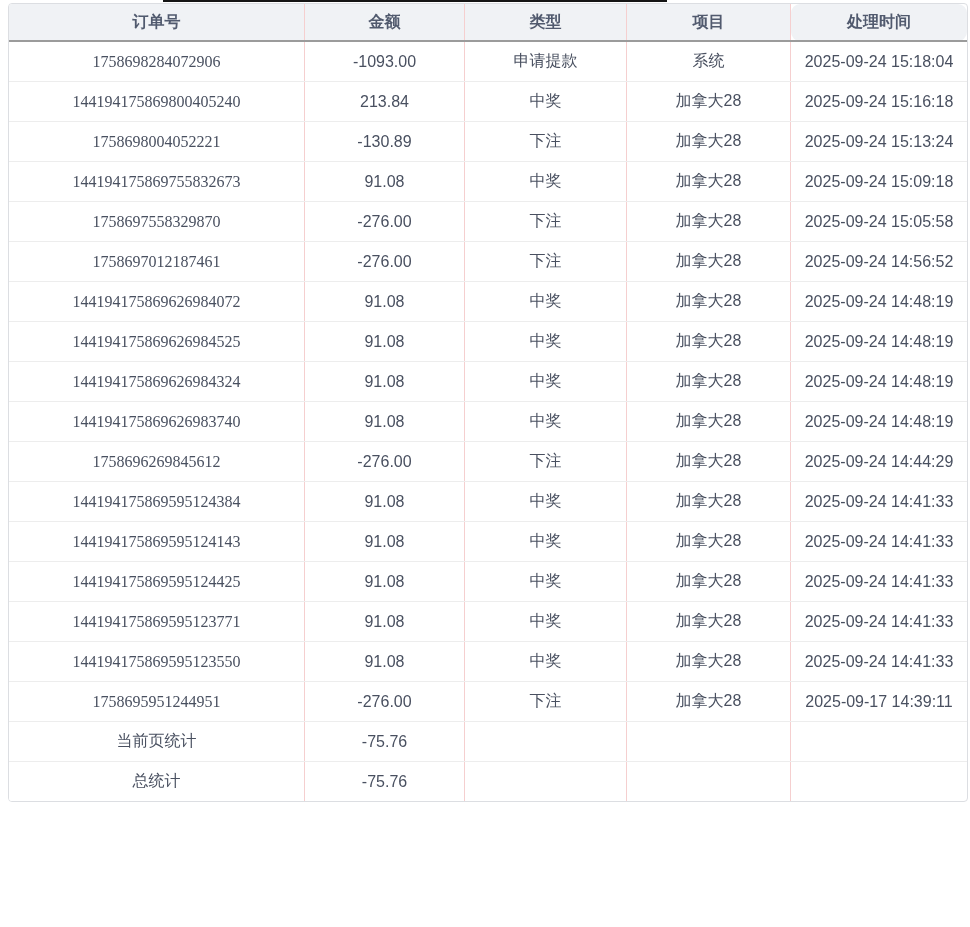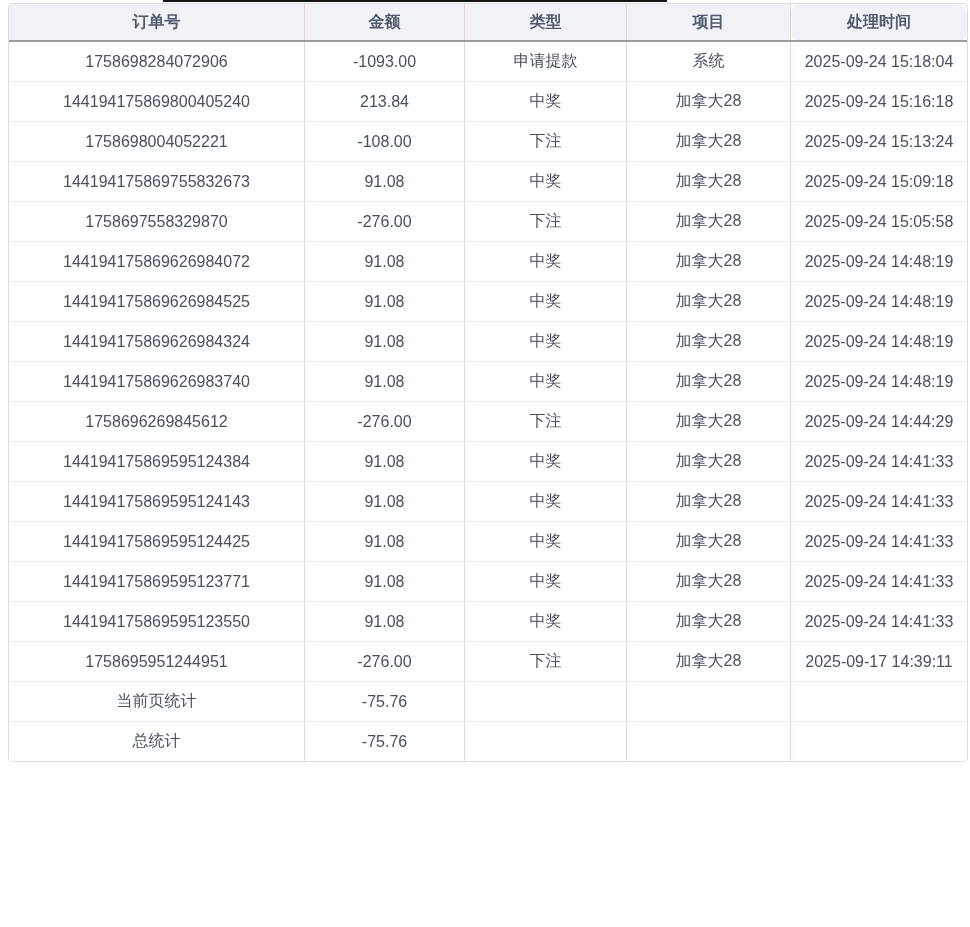--- a/index.html
+++ b/index.html
@@ -52,21 +52,21 @@
     border-bottom: 2px solid var(--header-underline, #9b9b9b);
   }
   td {
     height: 39px;
     color: var(--cell-text, #495060);
     font-weight: 400;
     border-bottom: 1px solid var(--row-divider, #ededed);
     background: #ffffff;
   }
   tbody tr:last-child td { border-bottom: none; }
-  th:nth-child(1), td:nth-child(1) { width: 287px; }
+  th:nth-child(1), td:nth-child(1) { width: 287px; font-family: Liberation Serif, serif; }
   th:nth-child(2), td:nth-child(2) { width: 151px; }
   th:nth-child(3), td:nth-child(3) { width: 153px; }
   th:nth-child(4), td:nth-child(4) { width: 155px; }
   th:nth-child(5), td:nth-child(5) { width: auto; border-radius: 9px; }
 </style>
 </head>
 <body>
 
 <div class="top-clip-bar"></div>
 
@@ -91,38 +91,45 @@
         </tr>
         <tr>
           <td>144194175869800405240</td>
           <td>213.84</td>
           <td>中奖</td>
           <td>加拿大28</td>
           <td>2025-09-24 15:16:18</td>
         </tr>
         <tr>
           <td>1758698004052221</td>
-          <td>-108.00</td>
+          <td>-130.89</td>
           <td>下注</td>
           <td>加拿大28</td>
           <td>2025-09-24 15:13:24</td>
         </tr>
         <tr>
           <td>144194175869755832673</td>
           <td>91.08</td>
           <td>中奖</td>
           <td>加拿大28</td>
           <td>2025-09-24 15:09:18</td>
         </tr>
         <tr>
           <td>1758697558329870</td>
           <td>-276.00</td>
           <td>下注</td>
           <td>加拿大28</td>
           <td>2025-09-24 15:05:58</td>
+        </tr>
+        <tr>
+          <td>1758697012187461</td>
+          <td>-276.00</td>
+          <td>下注</td>
+          <td>加拿大28</td>
+          <td>2025-09-24 14:56:52</td>
         </tr>
         <tr>
           <td>144194175869626984072</td>
           <td>91.08</td>
           <td>中奖</td>
           <td>加拿大28</td>
           <td>2025-09-24 14:48:19</td>
         </tr>
         <tr>
           <td>144194175869626984525</td>

